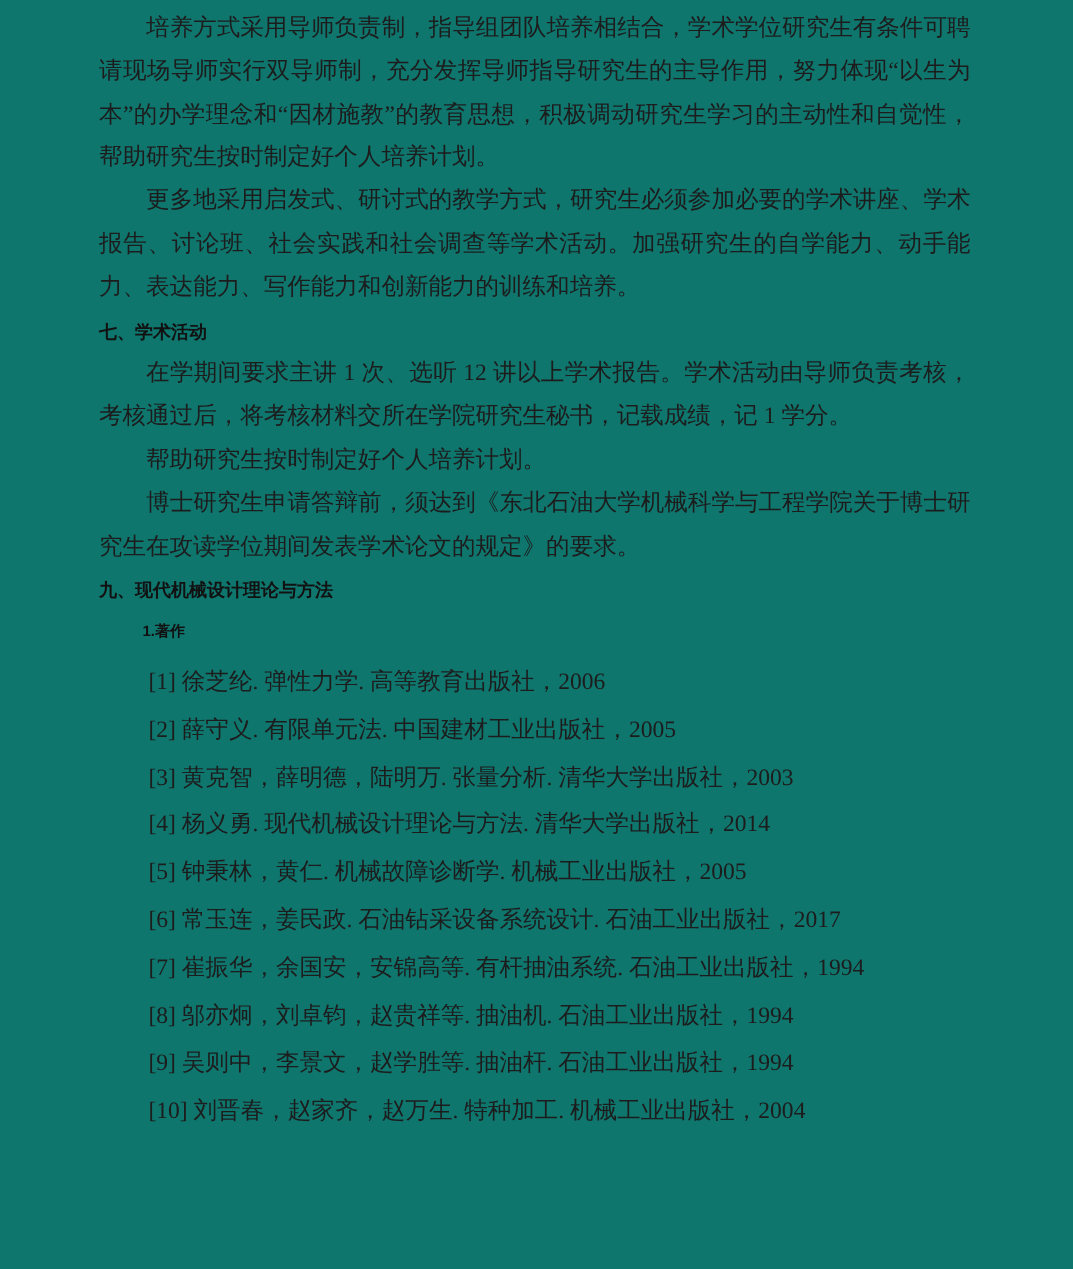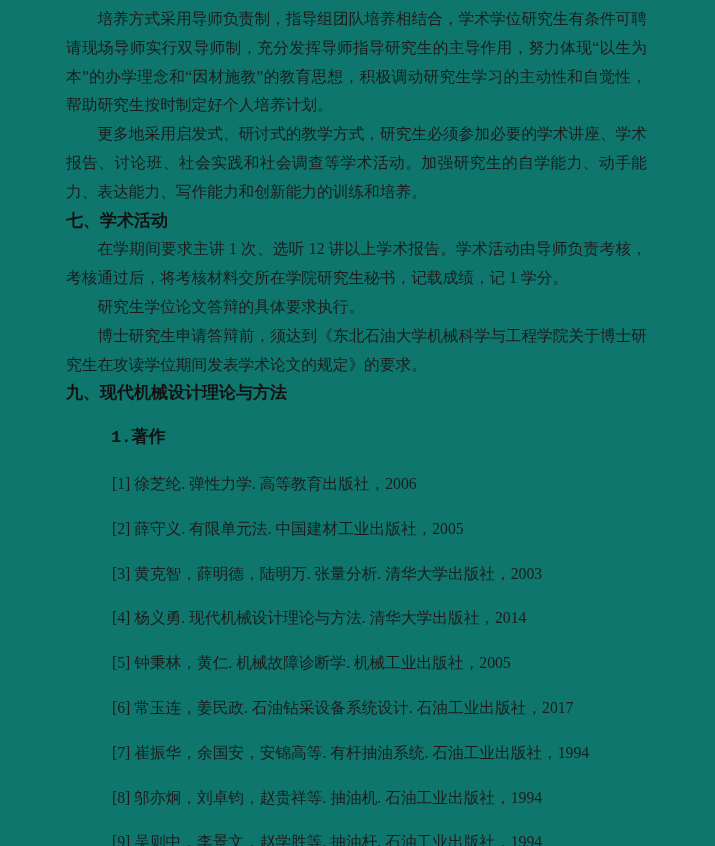--- a/index.html
+++ b/index.html
@@ -26,55 +26,55 @@
     margin: 0;
     text-indent: 2em;
     text-align: justify;
     line-height: 28.8px;
     word-break: break-all;
   }
   h2.sec {
     margin: 0;
     font-family: "Liberation Sans", "DejaVu Sans", sans-serif;
     font-weight: bold;
-    font-size: 17px;
+    font-size: 12px;
     color: #111111;
     line-height: 28.8px;
   }
   h2.sec.gap {
     margin-top: 9px;
   }
   h3.sub {
-    margin: 16px;
+    margin: 0;
     padding-left: 29px;
-    font-family: Liberation Mono, monospace;
+    font-family: Liberation Sans, sans-serif;
     font-weight: bold;
-    font-size: 17px;
+    font-size: 10px;
     color: #111111;
     line-height: 28.8px;
   }
   p.ref {
-    margin: 17px;
+    margin: 4px;
     padding-left: 29px;
     line-height: 27.8px;
     text-align: left;
     white-space: nowrap;
   }
 </style>
 </head>
 <body>
 
 <div class="page">
 
   <p class="body">培养方式采用导师负责制，指导组团队培养相结合，学术学位研究生有条件可聘请现场导师实行双导师制，充分发挥导师指导研究生的主导作用，努力体现“以生为本”的办学理念和“因材施教”的教育思想，积极调动研究生学习的主动性和自觉性，帮助研究生按时制定好个人培养计划。</p>
   <p class="body">更多地采用启发式、研讨式的教学方式，研究生必须参加必要的学术讲座、学术报告、讨论班、社会实践和社会调查等学术活动。加强研究生的自学能力、动手能力、表达能力、写作能力和创新能力的训练和培养。</p>
 
   <h2 class="sec">七、学术活动</h2>
   <p class="body">在学期间要求主讲 1 次、选听 12 讲以上学术报告。学术活动由导师负责考核，考核通过后，将考核材料交所在学院研究生秘书，记载成绩，记 1 学分。</p>
-  <p class="body">研究生学位论文答辩的具体要求执行。</p>
+  <p class="body">帮助研究生按时制定好个人培养计划。</p>
 
   <p class="body">博士研究生申请答辩前，须达到《东北石油大学机械科学与工程学院关于博士研究生在攻读学位期间发表学术论文的规定》的要求。</p>
 
   <h2 class="sec">九、现代机械设计理论与方法</h2>
   <h3 class="sub">1.著作</h3>
 
   <p class="ref">[1] 徐芝纶. 弹性力学. 高等教育出版社，2006</p>
   <p class="ref">[2] 薛守义. 有限单元法. 中国建材工业出版社，2005</p>
   <p class="ref">[3] 黄克智，薛明德，陆明万. 张量分析. 清华大学出版社，2003</p>
   <p class="ref">[4] 杨义勇. 现代机械设计理论与方法. 清华大学出版社，2014</p>

